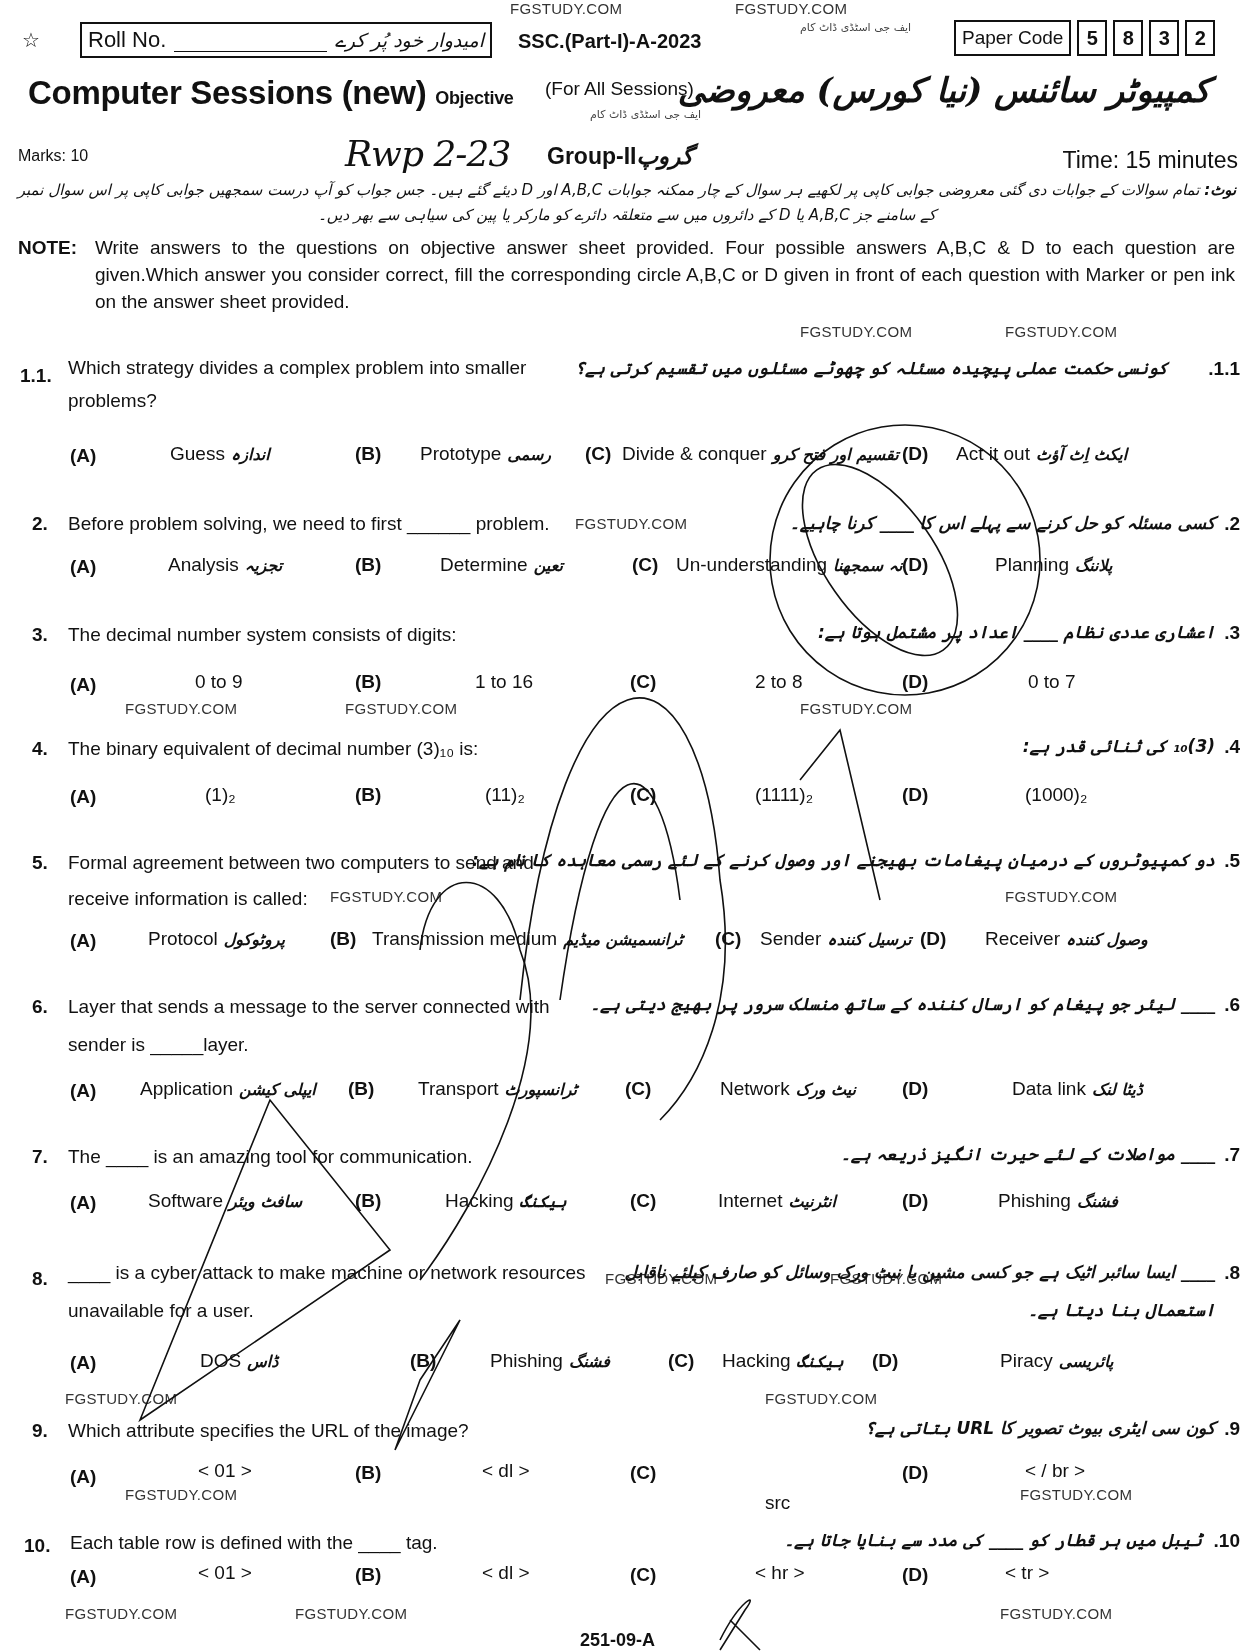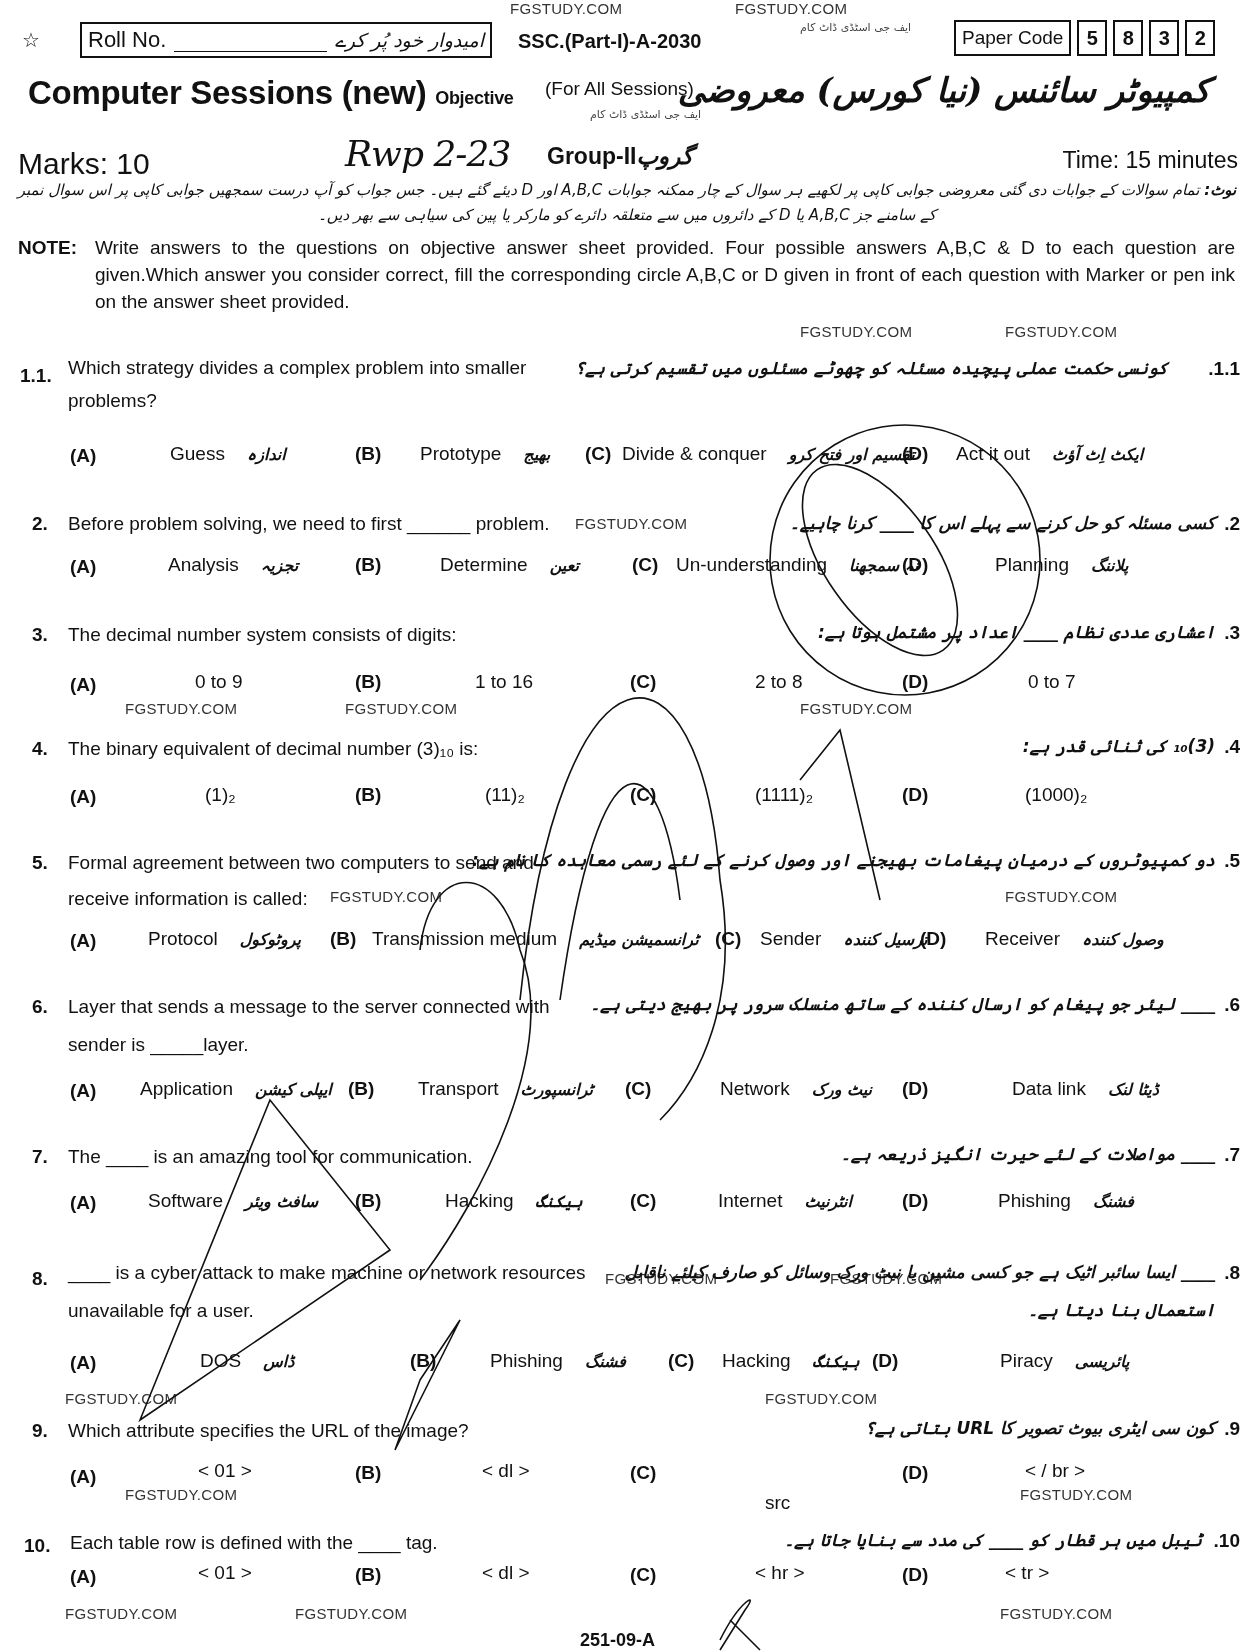--- a/index.html
+++ b/index.html
@@ -19,21 +19,21 @@
   .title-en { position:absolute; left:28px; top:74px; font-size:33px; font-weight:bold; letter-spacing:-0.3px; }
   .title-en .obj { font-size:18px; font-weight:bold; }
   .title-ur { position:absolute; right:40px; top:70px; font-size:34px; font-weight:bold; direction:rtl; font-style:italic; font-family:"DejaVu Serif", serif; }
   .urdu { direction:rtl; font-family:"DejaVu Sans", sans-serif; font-style:italic; }
   .q-num { position:absolute; font-size:19px; font-weight:bold; }
   .q-text { position:absolute; font-size:19px; }
   .q-ur { position:absolute; font-size:17px; font-weight:bold; direction:rtl; font-family:"DejaVu Sans", sans-serif; font-style:italic; }
   .q-ur-num { position:absolute; font-size:19px; font-weight:bold; }
   .opt-l { position:absolute; font-size:19px; font-weight:bold; }
   .opt-v { position:absolute; font-size:19px; }
-  .opt-ur { font-size:16px; font-weight:bold; direction:rtl; font-family:"DejaVu Sans", sans-serif; font-style:italic; margin-left:22px; unicode-bidi:isolate; }
+  .opt-ur { font-size:16px; font-weight:bold; direction:rtl; font-family:"DejaVu Sans", sans-serif; font-style:italic; margin-left:6px; unicode-bidi:isolate; }
   .note-p { position:absolute; left:18px; top:234px; width:1220px; font-size:19px; line-height:27px; }
   .note-p .lbl { font-weight:bold; display:inline-block; width:75px; }
   .note-p .body { position:absolute; left:77px; top:0; width:1140px; text-align:justify; }
   .note-ur { position:absolute; right:8px; top:178px; width:1230px; font-size:15px; direction:rtl; line-height:25px; font-family:"DejaVu Sans", sans-serif; font-style:italic; text-align:center; }
   .handwrite { position:absolute; left:345px; top:133px; font-size:36px; font-family:"DejaVu Serif", serif; font-style:italic; color:#111; letter-spacing:-1px; }
   svg.marks { position:absolute; left:0; top:0; pointer-events:none; }
 </style>
 </head>
 <body>
 
@@ -56,37 +56,37 @@
 <div class="wm" style="left:1000px;top:1605px">FGSTUDY.COM</div>
 <div class="wm-ur" style="left:590px;top:108px">ایف جی اسٹڈی ڈاٹ کام</div>
 <div class="wm-ur" style="left:800px;top:21px">ایف جی اسٹڈی ڈاٹ کام</div>
 
 <div class="abs" style="left:22px;top:28px;font-size:20px">☆</div>
 <div class="roll-box">
   <span>Roll No.</span>
   <span class="roll-line"></span>
   <span class="roll-ur">امیدوار خود پُر کرے</span>
 </div>
-<div class="abs bold" style="left:518px;top:30px;font-size:20px">SSC.(Part-I)-A-2030</div>
+<div class="abs bold" style="left:518px;top:30px;font-size:20px">SSC.(Part-I)-A-2023</div>
 <div class="paper-code">
   <div class="pc-label">Paper Code</div>
   <div class="pc-digit">5</div>
   <div class="pc-digit">8</div>
   <div class="pc-digit">3</div>
   <div class="pc-digit">2</div>
 </div>
 
 <div class="title-en">
   <span>Computer Sessions (new)</span>
   <span class="obj">Objective</span>
 </div>
 <div class="abs" style="left:545px;top:78px;font-size:19px">(For All Sessions)</div>
 <div class="title-ur">کمپیوٹر سائنس (نیا کورس) معروضی</div>
 
-<div class="abs" style="left:18px;top:147px;font-size:30px">Marks: 10</div>
+<div class="abs" style="left:18px;top:147px;font-size:16px">Marks: 10</div>
 <div class="handwrite">Rwp 2-23</div>
 <div class="abs bold" style="left:547px;top:143px;font-size:23px">
   <span>Group-II</span><span class="urdu">گروپ</span>
 </div>
 <div class="abs" style="right:12px;top:147px;font-size:23px">Time: 15 minutes</div>
 
 <div class="note-ur">
   <b>نوٹ:</b>
   <span>تمام سوالات کے جوابات دی گئی معروضی جوابی کاپی پر لکھیے ہر سوال کے چار ممکنہ جوابات A,B,C اور D دیئے گئے ہیں۔ جس جواب کو آپ درست سمجھیں جوابی کاپی پر اس سوال نمبر کے سامنے جز A,B,C یا D کے دائروں میں سے متعلقہ دائرے کو مارکر یا پین کی سیاہی سے بھر دیں۔</span>
 </div>
@@ -97,21 +97,21 @@
 
 <div>
   <div class="q-num" style="left:20px;top:365px">1.1.</div>
   <div class="q-text" style="left:68px;top:357px">Which strategy divides a complex problem into smaller</div>
   <div class="q-text" style="left:68px;top:390px">problems?</div>
   <div class="q-ur" style="right:82px;top:358px">کونسی حکمت عملی پیچیدہ مسئلہ کو چھوٹے مسئلوں میں تقسیم کرتی ہے؟</div>
   <div class="q-ur-num" style="right:10px;top:358px">.1.1</div>
   <div class="opt-l" style="left:70px;top:445px">(A)</div>
   <div class="opt-v" style="left:170px;top:443px"><span>Guess</span><span class="opt-ur">اندازہ</span></div>
   <div class="opt-l" style="left:355px;top:443px">(B)</div>
-  <div class="opt-v" style="left:420px;top:443px"><span>Prototype</span><span class="opt-ur">بھیج</span></div>
+  <div class="opt-v" style="left:420px;top:443px"><span>Prototype</span><span class="opt-ur">رسمی</span></div>
   <div class="opt-l" style="left:585px;top:443px">(C)</div>
   <div class="opt-v" style="left:622px;top:443px"><span>Divide &amp; conquer</span><span class="opt-ur">تقسیم اور فتح کرو</span></div>
   <div class="opt-l" style="left:902px;top:443px">(D)</div>
   <div class="opt-v" style="left:956px;top:443px"><span>Act it out</span><span class="opt-ur">ایکٹ اِٹ آؤٹ</span></div>
 </div>
 
 <div>
   <div class="q-num" style="left:32px;top:513px">2.</div>
   <div class="q-text" style="left:68px;top:513px">Before problem solving, we need to first ______ problem.</div>
   <div class="q-ur" style="right:35px;top:513px">کسی مسئلہ کو حل کرنے سے پہلے اس کا ____ کرنا چاہیے۔</div>

